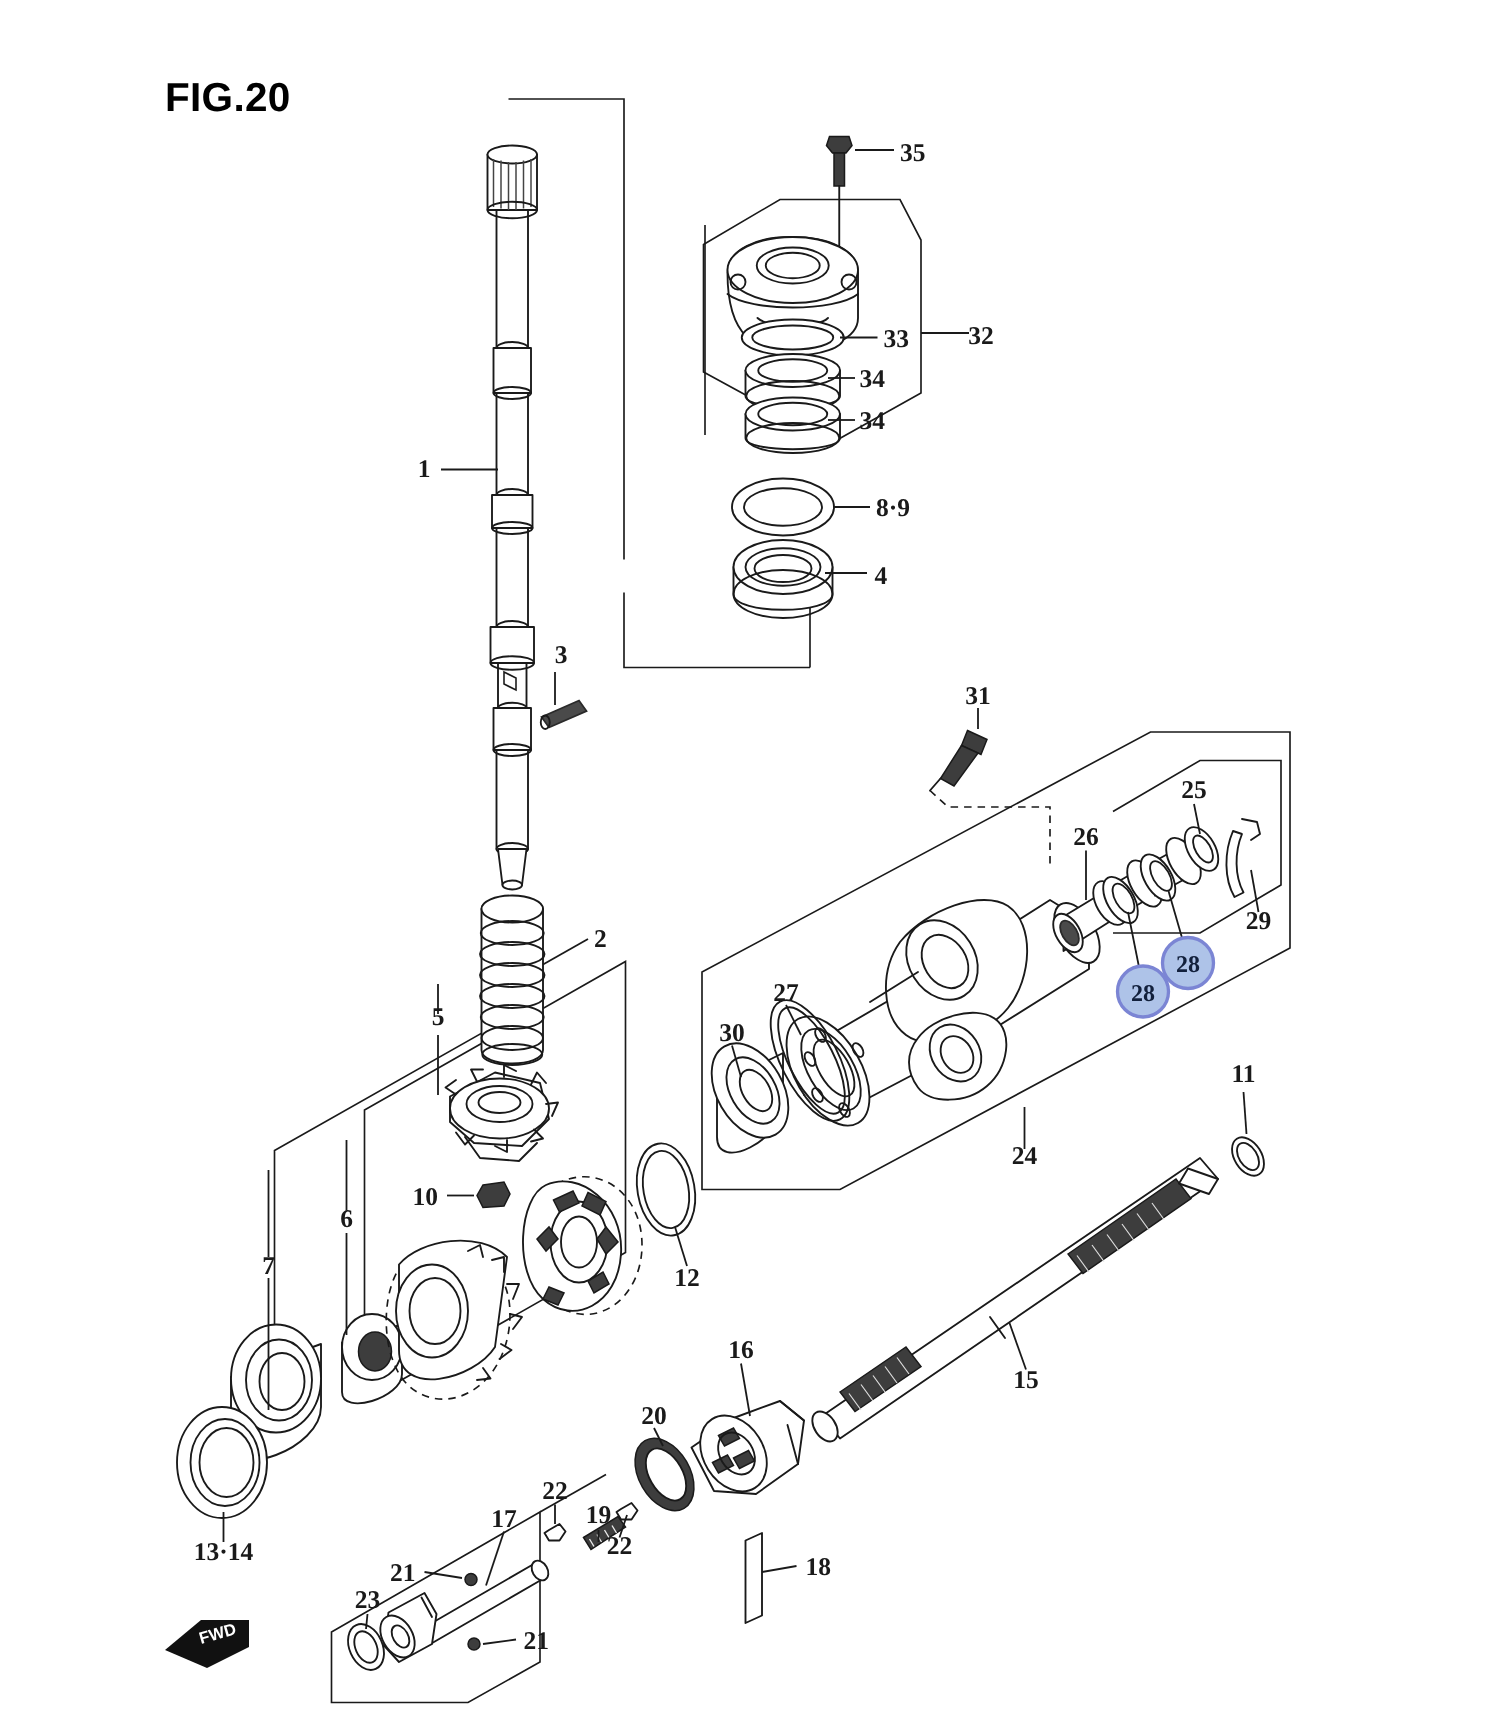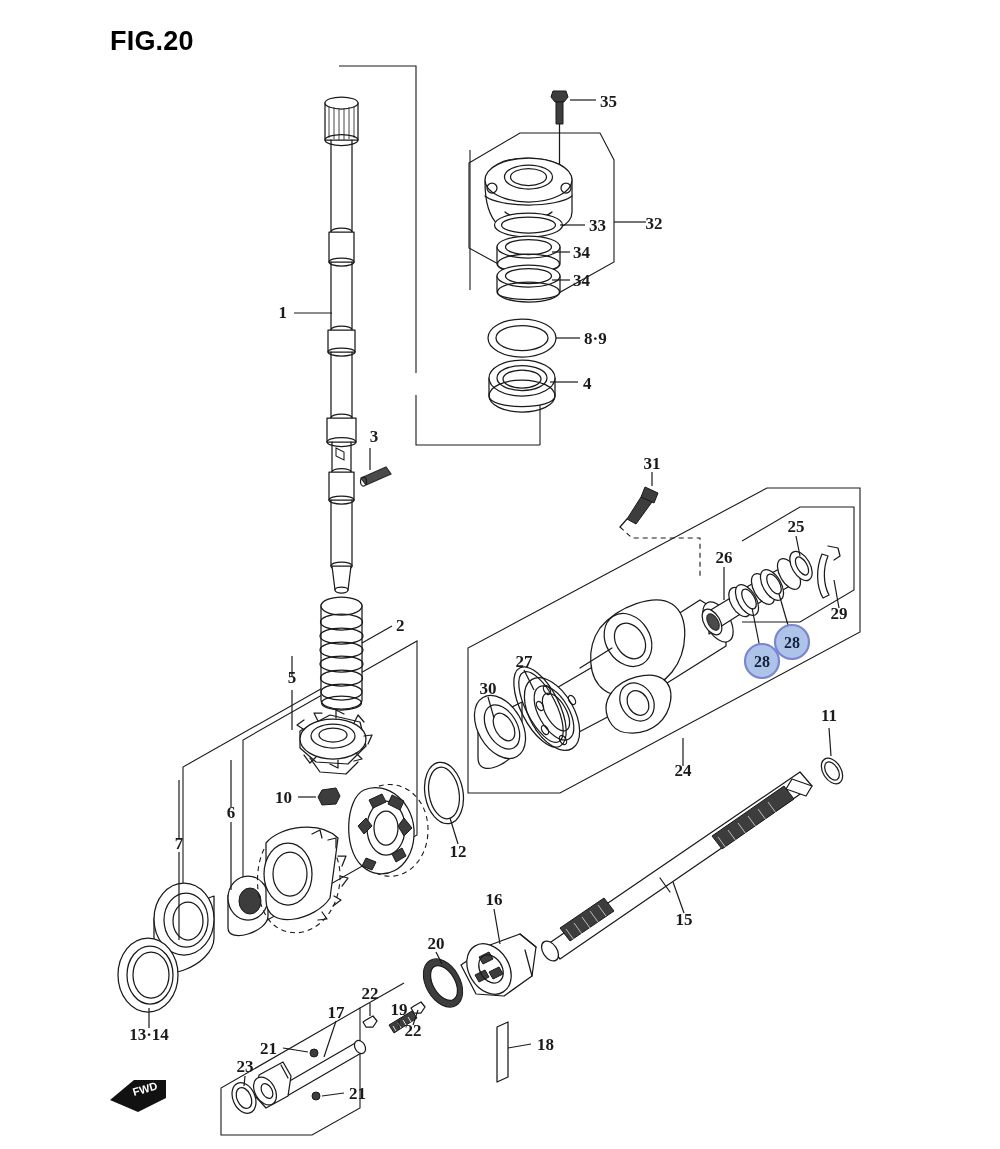--- a/index.html
+++ b/index.html
@@ -1,18 +1,18 @@
 <!DOCTYPE html>
 <html><head>
 <meta charset="utf-8">
 <style>
   html,body{margin:0;padding:0;background:#ffffff;}
   body{width:1000px;height:1149px;position:relative;overflow:hidden;
        font-family:"Liberation Sans",sans-serif;color:#000;}
-  #fig-title{position:absolute;left:110px;top:28px;font-size:27px;font-weight:bold;
+  #fig-title{position:absolute;left:110px;top:52px;font-size:27px;font-weight:bold;
              letter-spacing:.2px;line-height:1;}
   #diagram{position:absolute;left:0;top:0;width:1000px;height:1149px;}
   .lbl{font-family:"Liberation Serif",serif;font-size:17px;font-weight:bold;fill:#1a1a1a;}
   .hl-txt{font-family:"Liberation Serif",serif;font-size:16px;font-weight:bold;fill:#12203c;}
   .ln{stroke:#1a1a1a;stroke-width:1.2;fill:none;}
   .ln-th{stroke:#1a1a1a;stroke-width:1.05;fill:none;}
   .brk{stroke:#1a1a1a;stroke-width:1.1;fill:none;}
   .pt{stroke:#1a1a1a;stroke-width:1.25;fill:none;stroke-linejoin:round;stroke-linecap:round;}
   .pt-f{stroke:#1a1a1a;stroke-width:1.25;fill:#ffffff;stroke-linejoin:round;}
   .pt-d{stroke:#2a2a2a;stroke-width:1.2;fill:#4a4a4a;}

